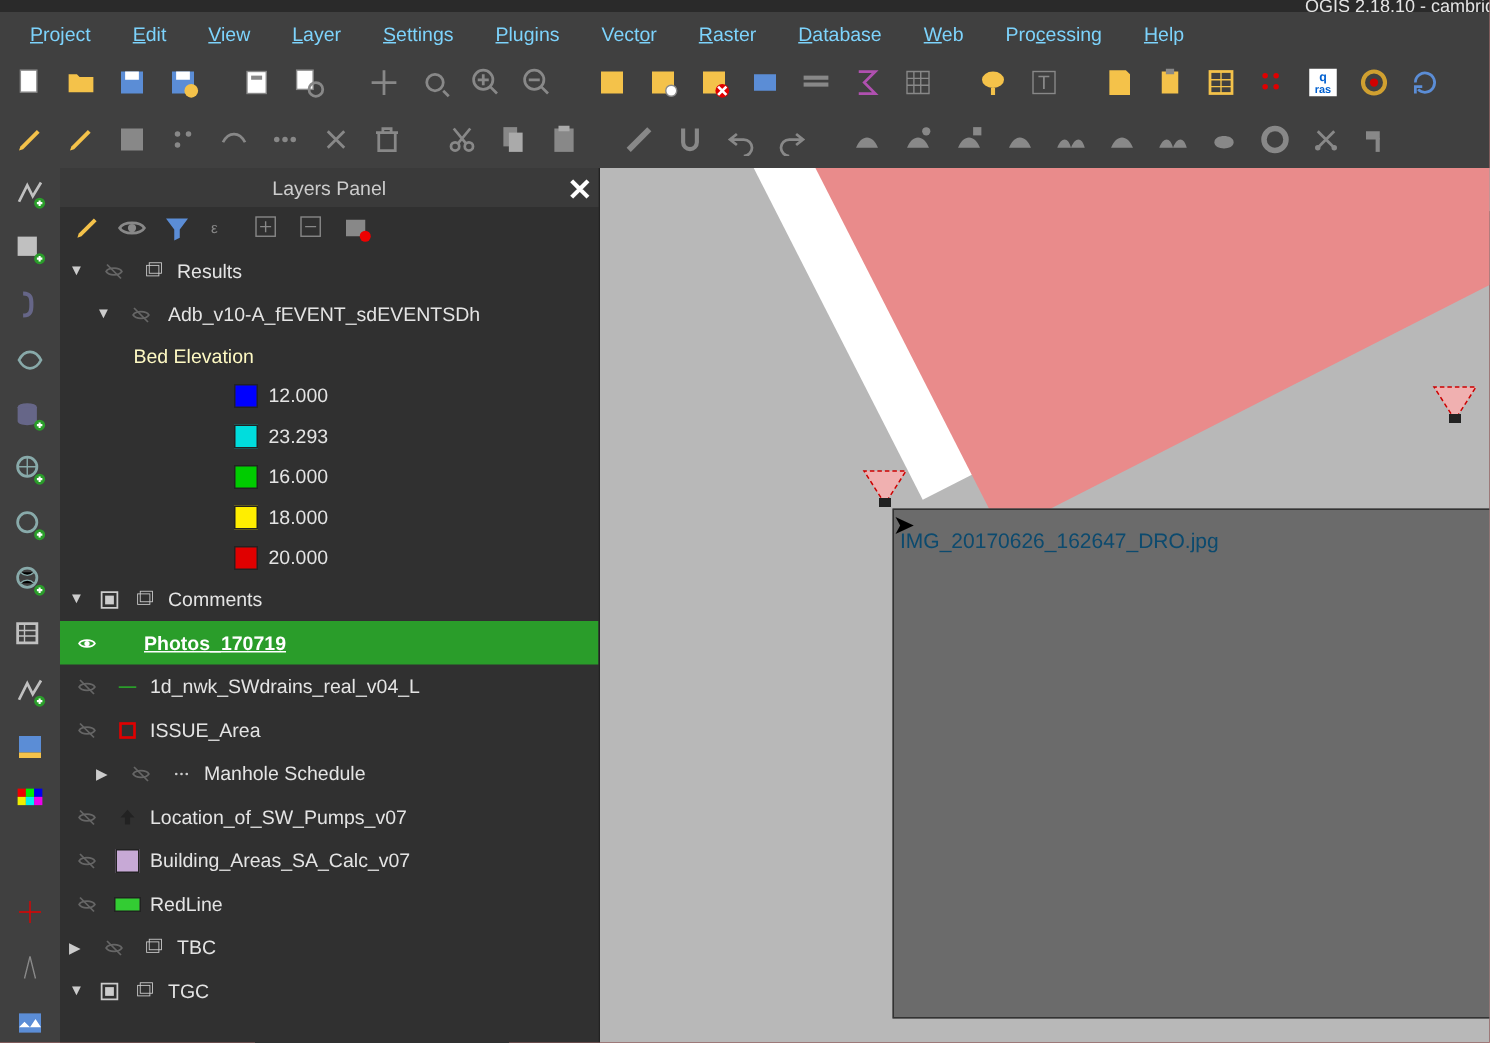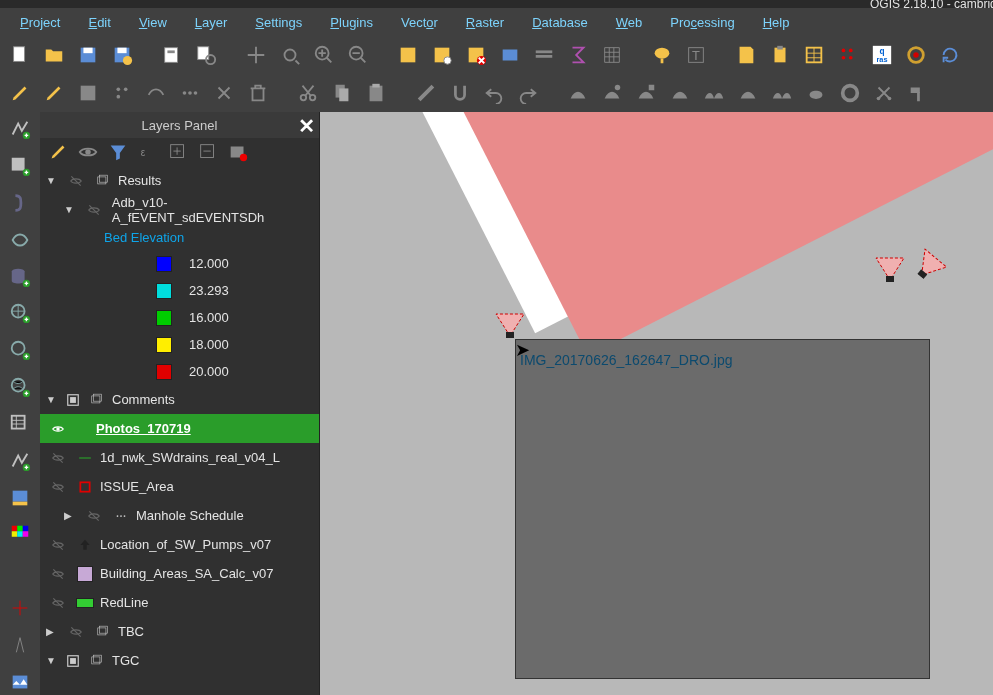--- a/index.html
+++ b/index.html
@@ -70,21 +70,21 @@
   width: 40px;
   background: #404040;
   display: flex;
   flex-direction: column;
   align-items: center;
   padding-top: 4px;
   gap: 10px;
 }
 .left-toolstrip .tbtn { width: 30px; height: 30px; }
 .layers-panel {
-  width: 280px;
+  width: 360px;
   background: #303030;
   display: flex;
   flex-direction: column;
   border-right: 1px solid #222;
 }
 .panel-header {
   height: 26px;
   display: flex;
   align-items: center;
   justify-content: center;
@@ -155,29 +155,29 @@
   width: 16px;
   height: 16px;
   border: 1px solid #222;
 }
 .indent1 { padding-left: 24px; }
 .indent2 { }
 .legend-row {
   height: 27px;
   display: flex;
   align-items: center;
-  gap: 17px;
+  gap: 7px;
   padding-left: 116px;
 }
 .legend-title {
   height: 26px;
   display: flex;
   align-items: center;
-  padding-left: 64px;
-  color: #0ea5e9;
+  padding-left: 49px;
+  color: #fef9c3;
 }
 .canvas {
   flex: 1;
   position: relative;
   background: #b8b8b8;
   overflow: hidden;
 }
 .diag-red {
   position: absolute;
   left: -50px;

